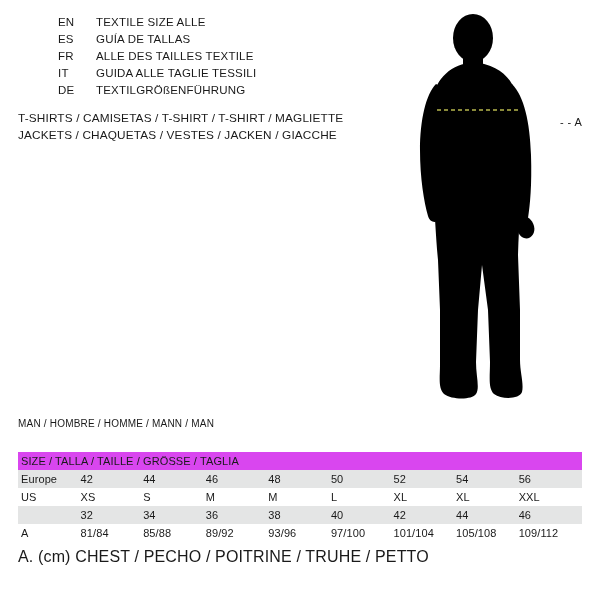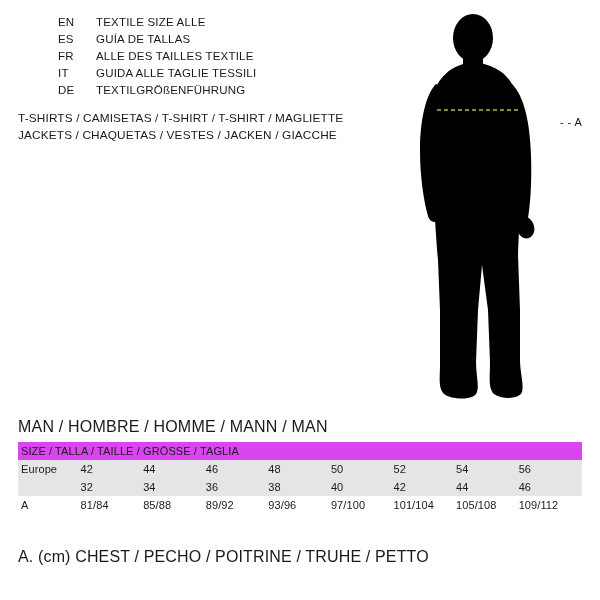--- a/index.html
+++ b/index.html
@@ -80,23 +80,23 @@
   }
 
   
   .table-area {
     position: absolute;
     left: 18px;
     top: 418px;
     width: 564px;
   }
   .table-title {
-    font-size: 16px;
+    font-size: 10px;
     letter-spacing: 0.2px;
-    margin-bottom: 6px;
+    margin-bottom: 23px;
     color: #1a1a1a;
     white-space: nowrap;
   }
   table.size-table {
     border-collapse: collapse;
     width: 564px;
     table-layout: fixed;
     font-size: 11px;
   }
   table.size-table td, table.size-table th {
@@ -225,20 +225,31 @@
         <td class="col-label">Europe</td>
         <td class="col-v">42</td>
         <td class="col-v">44</td>
         <td class="col-v">46</td>
         <td class="col-v">48</td>
         <td class="col-v">50</td>
         <td class="col-v">52</td>
         <td class="col-v">54</td>
         <td class="col-v">56</td>
       </tr>
+      <tr class="row-plain">
+        <td class="col-label">US</td>
+        <td class="col-v">XS</td>
+        <td class="col-v">S</td>
+        <td class="col-v">M</td>
+        <td class="col-v">M</td>
+        <td class="col-v">L</td>
+        <td class="col-v">XL</td>
+        <td class="col-v">XL</td>
+        <td class="col-v">XXL</td>
+      </tr>
       <tr class="row-alt">
         <td class="col-label"></td>
         <td class="col-v">32</td>
         <td class="col-v">34</td>
         <td class="col-v">36</td>
         <td class="col-v">38</td>
         <td class="col-v">40</td>
         <td class="col-v">42</td>
         <td class="col-v">44</td>
         <td class="col-v">46</td>

